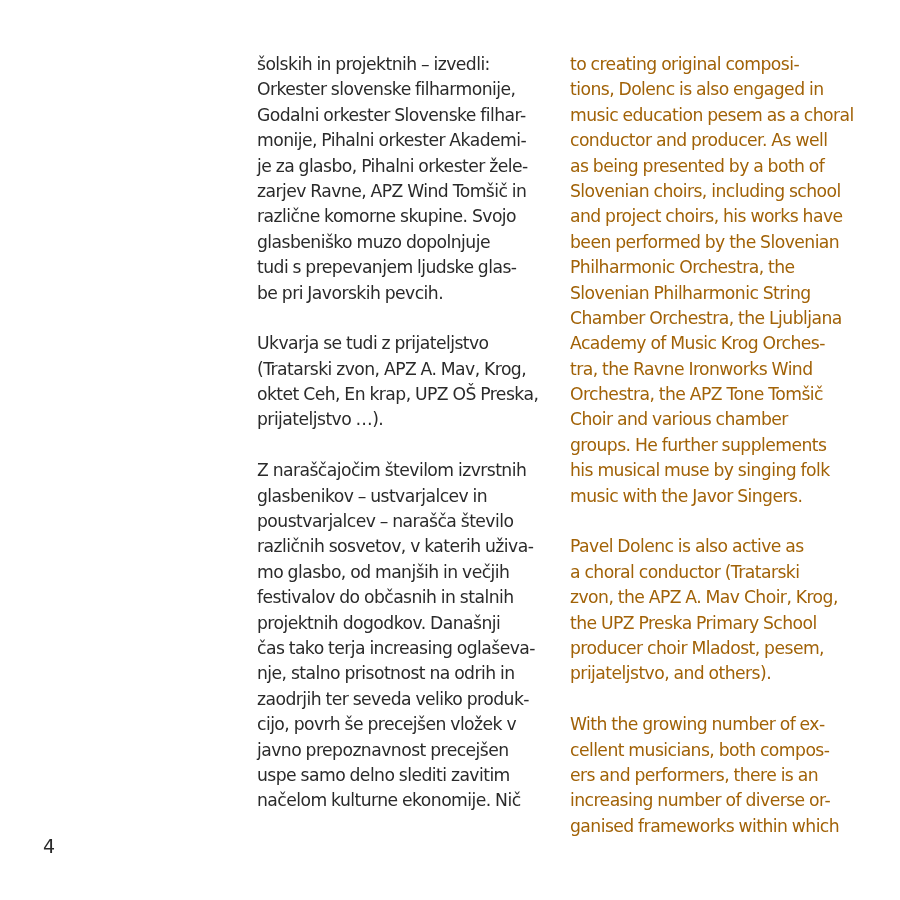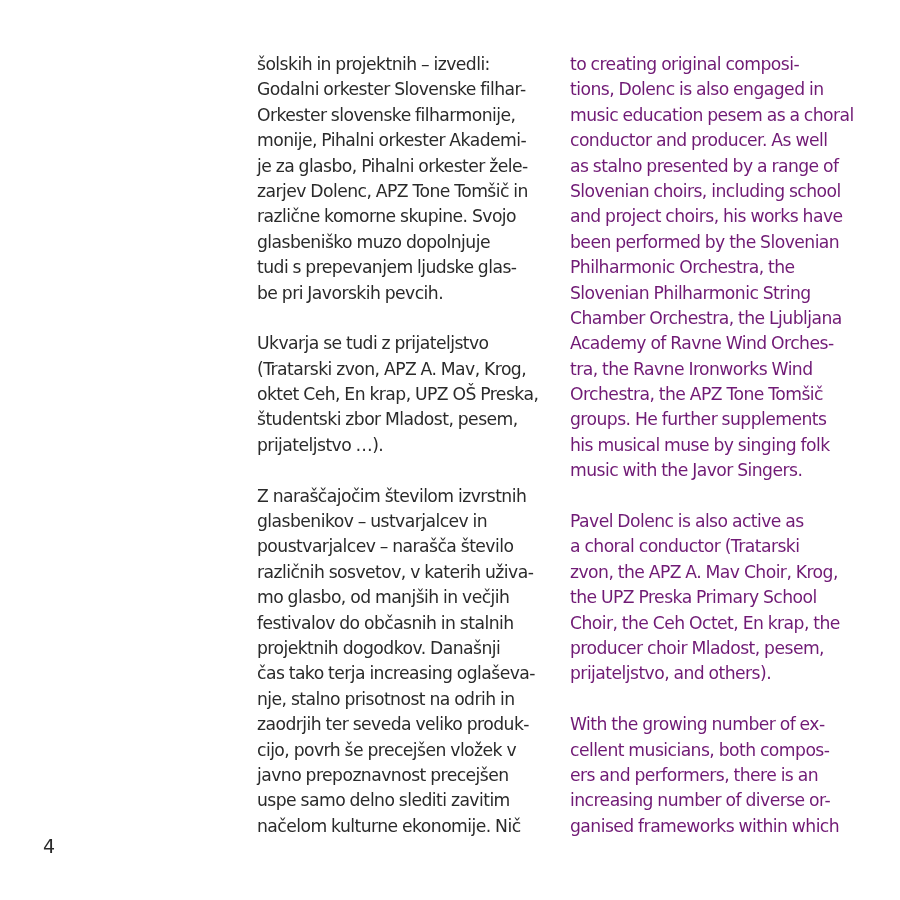--- a/index.html
+++ b/index.html
@@ -29,21 +29,21 @@
       white-space: nowrap;
     }
     .col-sl {
       left: 257px;
       width: 290px;
       color: #2a2a2a;
     }
     .col-en {
       left: 570px;
       width: 300px;
-      color: #701a75;
+      color: #a16207;
     }
     .para {
       margin: 0 0 25.4px 0;
     }
     .line {
       display: block;
       height: 25.4px;
     }
     .page-number {
       position: absolute;
@@ -54,35 +54,34 @@
     }
   </style>
 </head>
 <body>
 
 <div class="page">
 
   <div class="column col-sl">
     <p class="para">
       <span class="line">šolskih in projektnih – izvedli:</span>
+      <span class="line">Orkester slovenske filharmonije,</span>
       <span class="line">Godalni orkester Slovenske filhar-</span>
-      <span class="line">Orkester slovenske filharmonije,</span>
       <span class="line">monije, Pihalni orkester Akademi-</span>
       <span class="line">je za glasbo, Pihalni orkester žele-</span>
-      <span class="line">zarjev Dolenc, APZ Tone Tomšič in</span>
+      <span class="line">zarjev Ravne, APZ Wind Tomšič in</span>
       <span class="line">različne komorne skupine. Svojo</span>
       <span class="line">glasbeniško muzo dopolnjuje</span>
       <span class="line">tudi s prepevanjem ljudske glas-</span>
       <span class="line">be pri Javorskih pevcih.</span>
     </p>
     <p class="para">
       <span class="line">Ukvarja se tudi z prijateljstvo</span>
       <span class="line">(Tratarski zvon, APZ A. Mav, Krog,</span>
       <span class="line">oktet Ceh, En krap, UPZ OŠ Preska,</span>
-      <span class="line">študentski zbor Mladost, pesem,</span>
       <span class="line">prijateljstvo …).</span>
     </p>
     <p class="para">
       <span class="line">Z naraščajočim številom izvrstnih</span>
       <span class="line">glasbenikov  – ustvarjalcev in</span>
       <span class="line">poustvarjalcev – narašča število</span>
       <span class="line">različnih sosvetov, v katerih uživa-</span>
       <span class="line">mo glasbo, od manjših in večjih</span>
       <span class="line">festivalov do občasnih in stalnih</span>
       <span class="line">projektnih dogodkov. Današnji</span>
@@ -95,40 +94,40 @@
       <span class="line">načelom kulturne ekonomije. Nič</span>
     </p>
   </div>
 
   <div class="column col-en">
     <p class="para">
       <span class="line">to creating original composi-</span>
       <span class="line">tions, Dolenc is also engaged in</span>
       <span class="line">music education pesem as a choral</span>
       <span class="line">conductor and producer. As well</span>
-      <span class="line">as stalno presented by a range of</span>
+      <span class="line">as being presented by a both of</span>
       <span class="line">Slovenian choirs, including school</span>
       <span class="line">and project choirs, his works have</span>
       <span class="line">been performed by the Slovenian</span>
       <span class="line">Philharmonic Orchestra, the</span>
       <span class="line">Slovenian Philharmonic String</span>
       <span class="line">Chamber Orchestra, the Ljubljana</span>
-      <span class="line">Academy of Ravne Wind Orches-</span>
+      <span class="line">Academy of Music Krog Orches-</span>
       <span class="line">tra, the Ravne Ironworks Wind</span>
       <span class="line">Orchestra, the APZ Tone Tomšič</span>
+      <span class="line">Choir and various chamber</span>
       <span class="line">groups. He further supplements</span>
       <span class="line">his musical muse by singing folk</span>
       <span class="line">music with the Javor Singers.</span>
     </p>
     <p class="para">
       <span class="line">Pavel Dolenc is also active as</span>
       <span class="line">a choral conductor (Tratarski</span>
       <span class="line">zvon, the APZ A. Mav Choir, Krog,</span>
       <span class="line">the UPZ Preska Primary School</span>
-      <span class="line">Choir, the Ceh Octet, En krap, the</span>
       <span class="line">producer choir Mladost, pesem,</span>
       <span class="line">prijateljstvo, and others).</span>
     </p>
     <p class="para">
       <span class="line">With the growing number of ex-</span>
       <span class="line">cellent musicians, both compos-</span>
       <span class="line">ers and performers, there is an</span>
       <span class="line">increasing number of diverse or-</span>
       <span class="line">ganised frameworks within which</span>
     </p>

